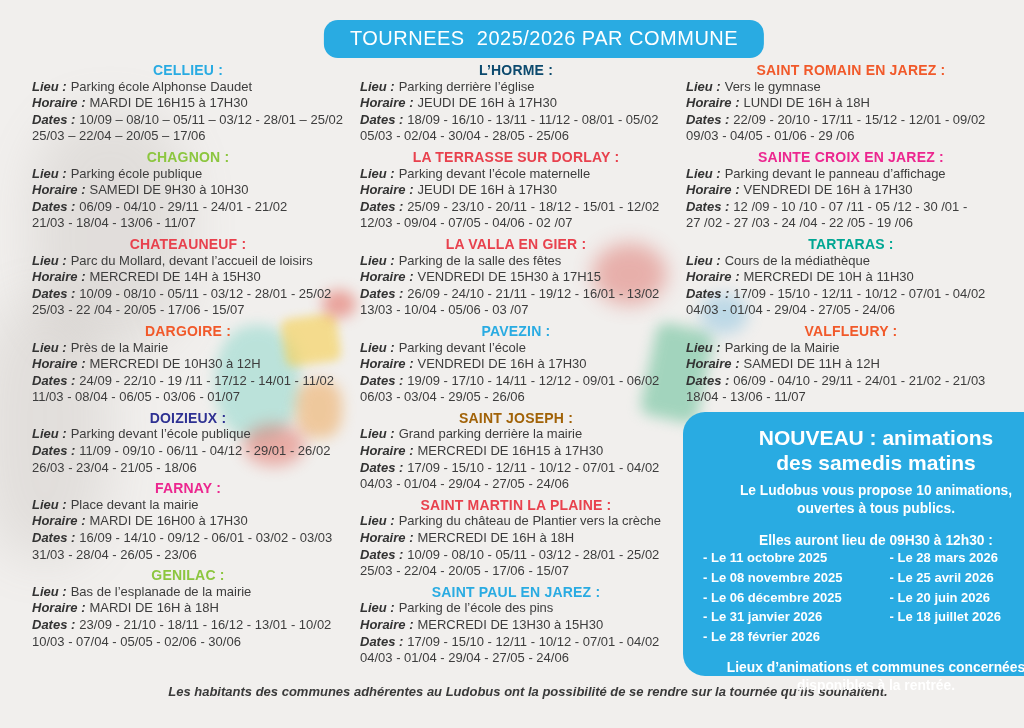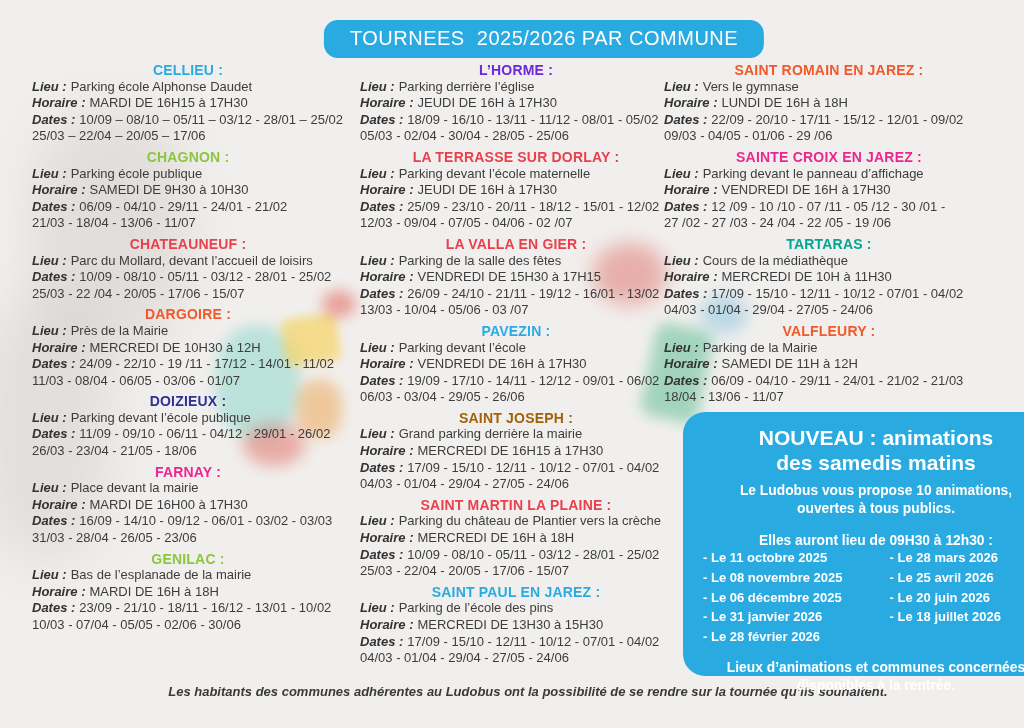--- a/index.html
+++ b/index.html
@@ -12,21 +12,21 @@
   .page-title {
     position:absolute; top:20px; left:50%; transform:translateX(-50%);
     background:#29abe2; color:#fff; font-weight:normal; font-size:20px;
     padding:7px 26px 8px; border-radius:14px; letter-spacing:.5px;
     white-space:pre; z-index:5;margin-left:32px;
   }
 
   .col { position:absolute; top:62px; z-index:3; }
   .col-1 { left:32px;  width:312px; }
   .col-2 { left:360px; width:312px; }
-  .col-3 { left:664px; width:330px; }
+  .col-3 { left:686px; width:330px; }
 
   .commune { margin-bottom:4px; }
   .commune-title { font-size:14px; font-weight:bold; text-align:center; line-height:16.6px; letter-spacing:.2px; }
   .line { font-size:13px; color:#3d3d3d; line-height:16.6px; }
   .lbl { font-weight:bold; font-style:italic; margin-right:4px; color:#333; }
   .val { white-space:pre-line; }
 
   .nouveau {
     position:absolute; left:683px; top:412px; width:386px; height:264px;
     background:#29abe2; border-radius:22px; color:#fff; z-index:4;
@@ -75,20 +75,21 @@
     <div class="commune-title" style="color: rgb(140, 198, 63);">CHAGNON :</div>
     <div class="line"><span class="lbl">Lieu :</span><span class="val">Parking école publique</span></div>
     <div class="line"><span class="lbl">Horaire :</span><span class="val">SAMEDI DE 9H30 à 10H30</span></div>
     <div class="line"><span class="lbl">Dates :</span><span class="val">06/09 - 04/10 - 29/11 - 24/01 - 21/02
 21/03 - 18/04 - 13/06 - 11/07</span></div>
   </div>
 
   <div class="commune">
     <div class="commune-title" style="color: rgb(232, 65, 77);">CHATEAUNEUF :</div>
     <div class="line"><span class="lbl">Lieu :</span><span class="val">Parc du Mollard, devant l’accueil de loisirs</span></div>
+    <div class="line"><span class="lbl">Horaire :</span><span class="val">MERCREDI DE 14H à 15H30</span></div>
     <div class="line"><span class="lbl">Dates :</span><span class="val">10/09 - 08/10 - 05/11 - 03/12 - 28/01 - 25/02
 25/03 - 22 /04 - 20/05 - 17/06 - 15/07</span></div>
   </div>
 
   <div class="commune">
     <div class="commune-title" style="color: rgb(241, 89, 42);">DARGOIRE :</div>
     <div class="line"><span class="lbl">Lieu :</span><span class="val">Près de la Mairie</span></div>
     <div class="line"><span class="lbl">Horaire :</span><span class="val">MERCREDI DE 10H30 à 12H</span></div>
     <div class="line"><span class="lbl">Dates :</span><span class="val">24/09 - 22/10 - 19 /11 - 17/12 - 14/01 - 11/02
 11/03 - 08/04 - 06/05 - 03/06 - 01/07</span></div>
@@ -112,21 +113,21 @@
   <div class="commune">
     <div class="commune-title" style="color: rgb(140, 198, 63);">GENILAC :</div>
     <div class="line"><span class="lbl">Lieu :</span><span class="val">Bas de l’esplanade de la mairie</span></div>
     <div class="line"><span class="lbl">Horaire :</span><span class="val">MARDI DE 16H à 18H</span></div>
     <div class="line"><span class="lbl">Dates :</span><span class="val">23/09 - 21/10 - 18/11 - 16/12 - 13/01 - 10/02
 10/03 - 07/04 - 05/05 - 02/06 - 30/06</span></div>
   </div>
 </div>
 <div class="col col-2">
   <div class="commune">
-    <div class="commune-title" style="color: #6d28d9;">L’HORME :</div>
+    <div class="commune-title" style="color: #0c4a6e;">L’HORME :</div>
     <div class="line"><span class="lbl">Lieu :</span><span class="val">Parking derrière l’église</span></div>
     <div class="line"><span class="lbl">Horaire :</span><span class="val">JEUDI DE 16H à 17H30</span></div>
     <div class="line"><span class="lbl">Dates :</span><span class="val">18/09 - 16/10 - 13/11 - 11/12 - 08/01 - 05/02
 05/03 - 02/04 - 30/04 - 28/05 - 25/06</span></div>
   </div>
 
   <div class="commune">
     <div class="commune-title" style="color: rgb(232, 65, 77);">LA TERRASSE SUR DORLAY :</div>
     <div class="line"><span class="lbl">Lieu :</span><span class="val">Parking devant l’école maternelle</span></div>
     <div class="line"><span class="lbl">Horaire :</span><span class="val">JEUDI DE 16H à 17H30</span></div>

